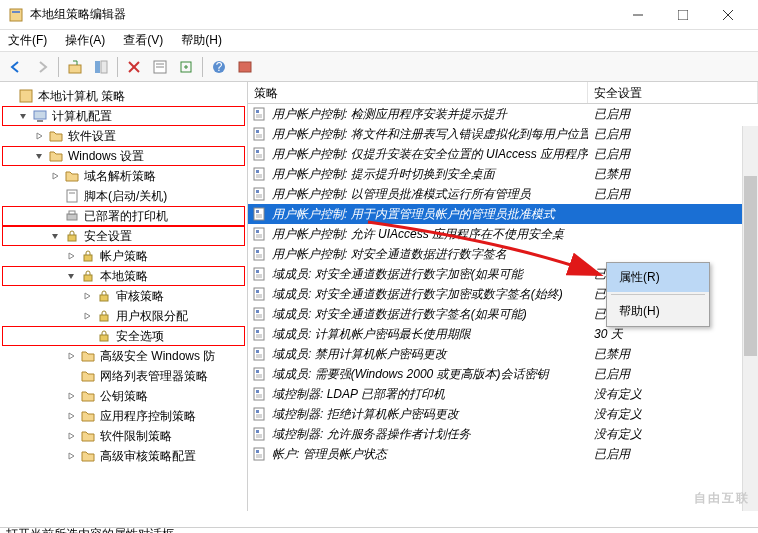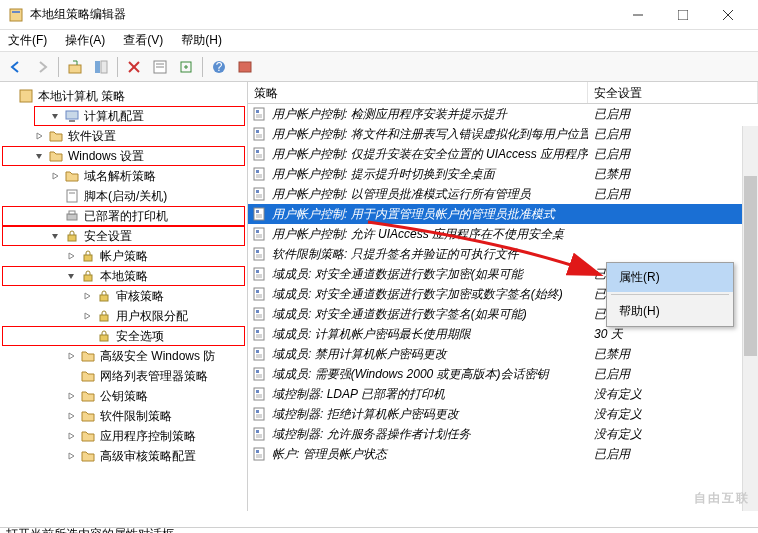--- a/index.html
+++ b/index.html
@@ -19,40 +19,40 @@
 .tsep { width: 1px; height: 20px; background: #c0c0c0; margin: 0 2px; }
 
 .body { display: flex; height: calc(533px - 30px - 22px - 30px - 22px); }
 
 .tree-panel { width: 248px; border-right: 1px solid #d0d0d0; overflow: auto; padding: 4px 2px; position: relative; }
 .tree-node { display: flex; align-items: center; height: 20px; white-space: nowrap; position: relative; }
 .twisty { width: 14px; text-align: center; font-size: 10px; color: #555; }
 .ticon { width: 16px; height: 16px; margin-right: 4px; display: inline-flex; }
 .tree-node.hl { outline: 1.5px solid red; outline-offset: -1px; }
 .ind-0 { padding-left: 2px; }
-.ind-1 { padding-left: 16px; margin-left: 32px; }
+.ind-1 { padding-left: 16px; }
 .ind-2 { padding-left: 32px; }
 .ind-3 { padding-left: 48px; }
 .ind-4 { padding-left: 64px; }
 .ind-5 { padding-left: 80px; }
 
 .list-panel { flex: 1; display: flex; flex-direction: column; position: relative; }
 .list-header { display: flex; height: 22px; border-bottom: 1px solid #d0d0d0; background: #fff; }
 .list-header .col { padding: 3px 6px; border-right: 1px solid #e4e4e4; }
 .col-policy { width: 340px; }
 .col-setting { flex: 1; }
 
 .list-body { flex: 1; overflow-y: scroll; position: relative; }
 .row { display: flex; align-items: center; height: 20px; font-style: italic; }
 .row.sel { background: #1a6fd4; color: #fff; }
 .row .ricon { width: 16px; height: 16px; margin: 0 4px; }
 .row .rname { width: 316px; white-space: nowrap; overflow: hidden; }
 .row .rset { flex: 1; padding-left: 6px; white-space: nowrap; overflow: hidden; }
 
-.context-menu { position: absolute; top: 180px; left: 358px; width: 128px; background: #f2f2f2; border: 1px solid #a0a0a0; box-shadow: 2px 2px 4px rgba(0,0,0,.25); z-index: 10; }
+.context-menu { position: absolute; top: 180px; left: 358px; width: 104px; background: #f2f2f2; border: 1px solid #a0a0a0; box-shadow: 2px 2px 4px rgba(0,0,0,.25); z-index: 10; }
 .cm-item { padding: 6px 12px; }
 .cm-item.hi { background: #bcd8f5; }
 .cm-sep { height: 1px; background: #c8c8c8; margin: 2px 4px; }
 
 .statusbar { height: 14px; border-top: 1px solid #d0d0d0; display: flex; align-items: center; padding: 0 6px; margin-top: 16px; }
 
 .arrow-svg { position: absolute; top: 20px; left: 0; width: 500px; height: 300px; pointer-events: none; z-index: 5; }
 
 .watermark { position: absolute; right: 8px; bottom: 26px; font-size: 20px; color: #ccc; font-weight: bold; letter-spacing: 2px; pointer-events: none; }
 
@@ -361,34 +361,34 @@
         <span class="twisty">
           <svg width="10" height="10">
             <path d="M3 2 L8 5 L3 8 Z" fill="none" stroke="#888"></path>
           </svg>
         </span>
         <span class="ticon">
           <svg width="16" height="16">
             <path d="M2 4 L6 4 L8 6 L14 6 L14 13 L2 13 Z" fill="#f4d58d" stroke="#b08830"></path>
           </svg>
         </span>
+        <span>应用程序控制策略</span>
+      </div>
+      <div class="tree-node ind-4">
+        <span class="twisty">
+          <svg width="10" height="10">
+            <path d="M3 2 L8 5 L3 8 Z" fill="none" stroke="#888"></path>
+          </svg>
+        </span>
+        <span class="ticon">
+          <svg width="16" height="16">
+            <path d="M2 4 L6 4 L8 6 L14 6 L14 13 L2 13 Z" fill="#f4d58d" stroke="#b08830"></path>
+          </svg>
+        </span>
         <span>软件限制策略</span>
-      </div>
-      <div class="tree-node ind-4">
-        <span class="twisty">
-          <svg width="10" height="10">
-            <path d="M3 2 L8 5 L3 8 Z" fill="none" stroke="#888"></path>
-          </svg>
-        </span>
-        <span class="ticon">
-          <svg width="16" height="16">
-            <path d="M2 4 L6 4 L8 6 L14 6 L14 13 L2 13 Z" fill="#f4d58d" stroke="#b08830"></path>
-          </svg>
-        </span>
-        <span>应用程序控制策略</span>
       </div>
       <div class="tree-node ind-4">
         <span class="twisty">
           <svg width="10" height="10">
             <path d="M3 2 L8 5 L3 8 Z" fill="none" stroke="#888"></path>
           </svg>
         </span>
         <span class="ticon">
           <svg width="16" height="16">
             <path d="M2 4 L6 4 L8 6 L14 6 L14 13 L2 13 Z" fill="#f4d58d" stroke="#b08830"></path>
@@ -490,21 +490,21 @@
         </div>
         <div class="row">
           <span class="ricon">
             <svg width="16" height="16">
               <rect x="2" y="2" width="10" height="12" fill="#fff" stroke="#888"></rect>
               <rect x="4" y="4" width="3" height="3" fill="#6a88c4"></rect>
               <line x1="4" y1="9" x2="10" y2="9" stroke="#aaa"></line>
               <line x1="4" y1="11" x2="10" y2="11" stroke="#aaa"></line>
             </svg>
           </span>
-          <span class="rname">软件限制策略: 只提升签名并验证的可执行文件</span>
+          <span class="rname">用户帐户控制: 对安全通道数据进行数字签名</span>
           <span class="rset"></span>
         </div>
         <div class="row">
           <span class="ricon">
             <svg width="16" height="16">
               <rect x="2" y="2" width="10" height="12" fill="#fff" stroke="#888"></rect>
               <rect x="4" y="4" width="3" height="3" fill="#6a88c4"></rect>
               <line x1="4" y1="9" x2="10" y2="9" stroke="#aaa"></line>
               <line x1="4" y1="11" x2="10" y2="11" stroke="#aaa"></line>
             </svg>

